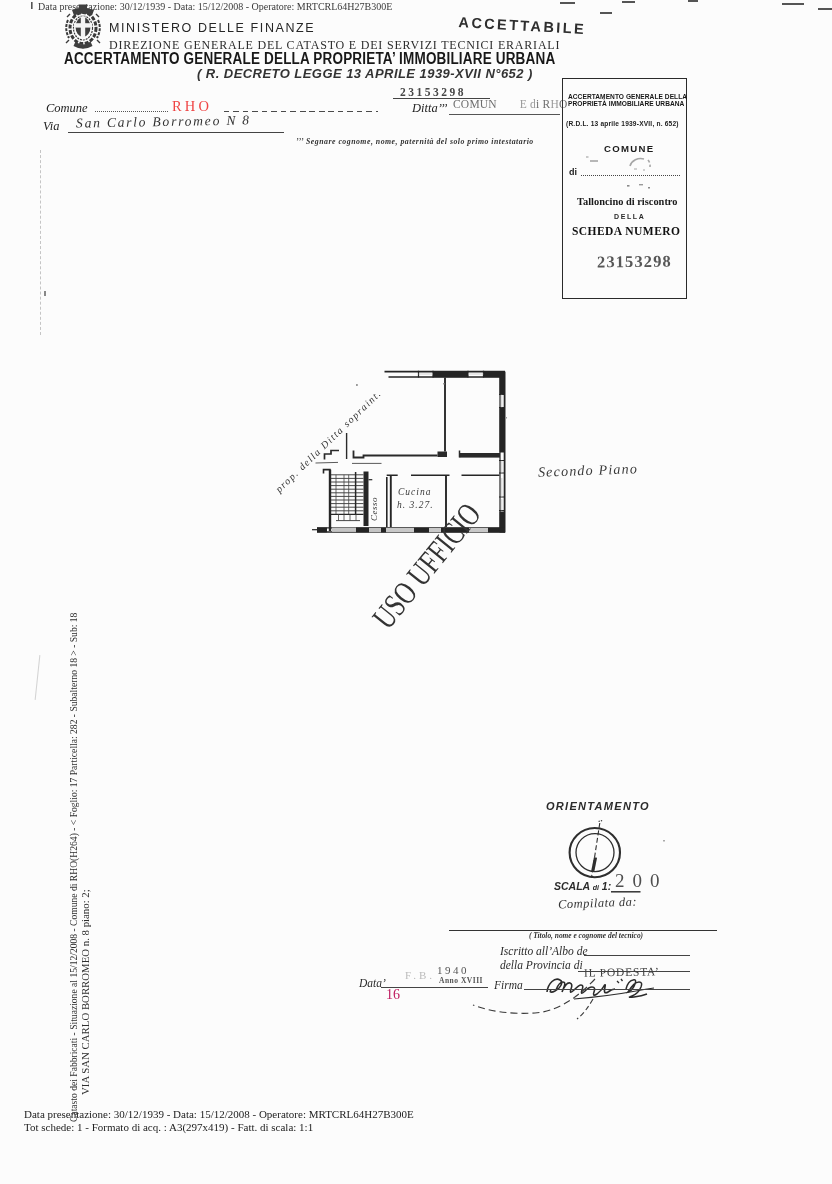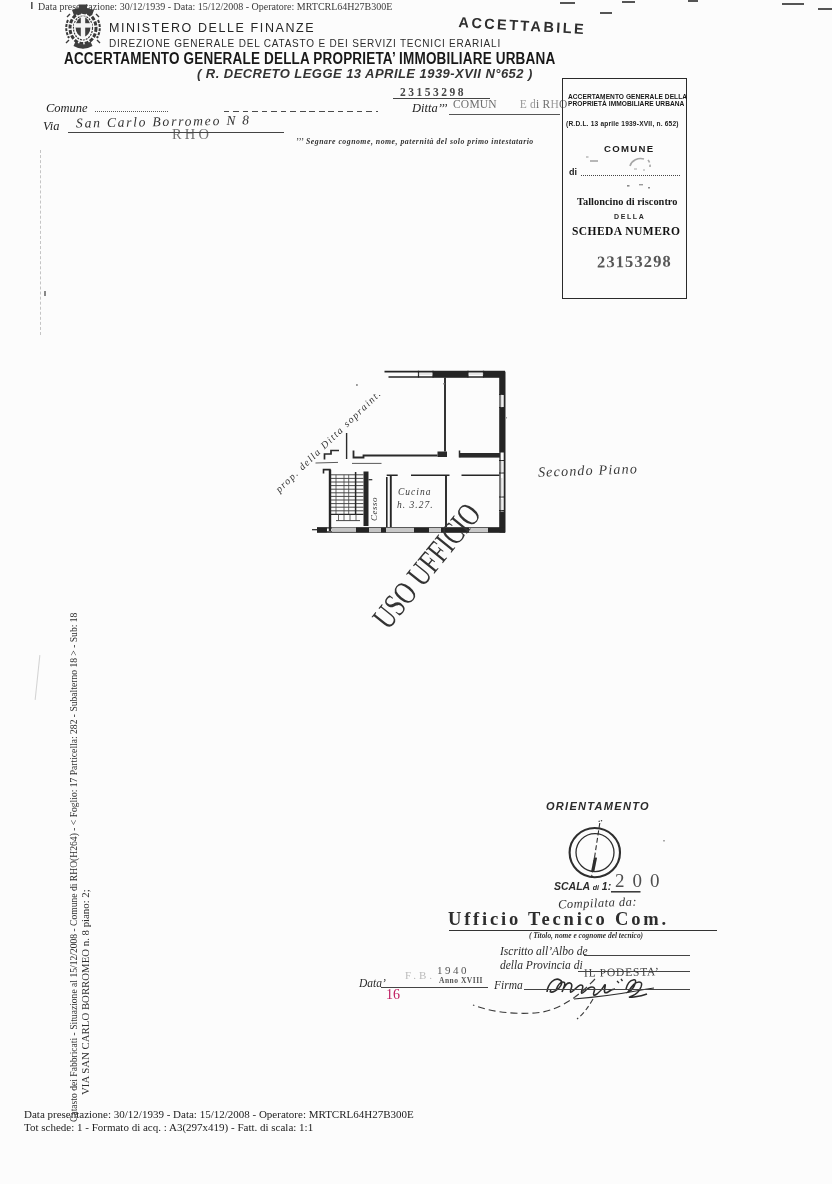--- a/index.html
+++ b/index.html
@@ -12,36 +12,36 @@
 </head>
 <body>
 <div id="page">
 
 <div class="abs" style="left:38px;top:1px;font-size:10px;color:#3a3a3a;">Data presentazione: 30/12/1939 - Data: 15/12/2008 - Operatore: MRTCRL64H27B300E</div>
 
 <div class="abs sans" style="left:459px;top:14px;font-size:14.5px;font-weight:bold;letter-spacing:2.4px;color:#2e2e2e;transform:rotate(3.2deg);transform-origin:0 0;">ACCETTABILE</div>
 
 <div class="abs sans" style="left:109px;top:21px;font-size:12.5px;letter-spacing:1.6px;color:#262626;">MINISTERO DELLE FINANZE</div>
 
-<div class="abs sans" style="left:109px;top:37.5px;font-size:10px;letter-spacing:0.8px;color:#2c2c2c;">DIREZIONE GENERALE DEL CATASTO E DEI SERVIZI TECNICI ERARIALI</div>
+<div class="abs sans" style="left:109px;top:37.5px;font-size:12px;letter-spacing:0.8px;color:#2c2c2c;font-family:Liberation Serif, serif;">DIREZIONE GENERALE DEL CATASTO E DEI SERVIZI TECNICI ERARIALI</div>
 
 <div class="abs sans b" style="left:64px;top:50px;font-size:16px;letter-spacing:0.2px;color:#181818;transform:scaleX(0.845);transform-origin:0 0;">ACCERTAMENTO GENERALE DELLA PROPRIETA’ IMMOBILIARE URBANA</div>
 
 <div class="abs sans it b" style="left:197px;top:65.5px;font-size:13px;letter-spacing:0.45px;color:#333;">( R. DECRETO LEGGE 13 APRILE 1939-XVII N°652 )</div>
 
 
 <div class="abs b" style="left:400px;top:85.5px;font-size:11.5px;letter-spacing:2.5px;color:#474747;">23153298</div>
 
 <div class="abs" style="left:393px;top:98px;width:97px;border-top:1.3px solid #444;"></div>
 
 <div class="abs it" style="left:46px;top:100.5px;font-size:12.5px;color:#222;">Comune</div>
 
 <div class="abs" style="left:95px;top:110.5px;width:73px;border-top:1.5px dotted #555;"></div>
 
-<div class="abs" style="left:172px;top:97.5px;font-size:14.5px;letter-spacing:3.2px;color:#737373;margin-top:28px;">RHO</div>
+<div class="abs" style="left:172px;top:97.5px;font-size:14.5px;letter-spacing:3.2px;color:#ef4444;">RHO</div>
 
 <div class="abs" style="left:224px;top:110.5px;width:154px;height:1.5px;background:repeating-linear-gradient(90deg,#4a4a4a 0 5.5px,transparent 5.5px 9.5px);"></div>
 
 <div class="abs it" style="left:412px;top:100.5px;font-size:12.5px;color:#222;">Ditta’’’</div>
 
 <div class="abs" style="left:453px;top:98px;font-size:11.5px;letter-spacing:0.2px;color:#6e6e6e;">COMUN<span style="color:#999;margin-left:23px;">E d</span>i R<span style="color:#999;">H</span>O</div>
 
 <div class="abs" style="left:449px;top:114px;width:111px;border-top:1.2px solid #555;"></div>
 
 <div class="abs it" style="left:43px;top:119px;font-size:12.5px;color:#222;">Via</div>
@@ -296,21 +296,20 @@
 </svg>
 
 <div class="abs sans b it" style="left:546px;top:800px;font-size:11px;letter-spacing:1.3px;color:#2b2b2b;font-style:italic;">ORIENTAMENTO</div>
 
 <div class="abs sans b it" style="left:554px;top:880px;font-size:10.5px;color:#2b2b2b;">SCALA <span style="font-size:7px;">di</span> 1:</div>
 
 <div class="abs" style="left:615px;top:870px;font-size:19px;letter-spacing:8px;color:#4f4f4f;">200</div>
 
 <div class="abs it" style="left:558px;top:896px;font-size:12.5px;letter-spacing:0.5px;color:#333;transform:rotate(-2deg);">Compilata da:</div>
 
-<div class="abs b" style="left:448px;top:909px;font-size:18.5px;letter-spacing:2.8px;color:#2d2d2d;">Ufficio Tecnico Com.</div>
 
 <div class="abs" style="left:449px;top:929.5px;width:268px;border-top:1.4px solid #333;"></div>
 
 <div class="abs it" style="left:529px;top:930.5px;font-size:7.4px;font-weight:bold;color:#333;">( Titolo, nome e cognome del tecnico)</div>
 
 <div class="abs it" style="left:500px;top:944.5px;font-size:11.5px;color:#2b2b2b;">Iscritto all’Albo de</div>
 <div class="abs" style="left:584px;top:955px;width:106px;border-top:1.1px solid #444;"></div>
 
 <div class="abs it" style="left:500px;top:958.5px;font-size:11.5px;color:#2b2b2b;">della Provincia di</div>
 <div class="abs" style="left:578px;top:971px;width:112px;border-top:1.1px solid #444;"></div>

